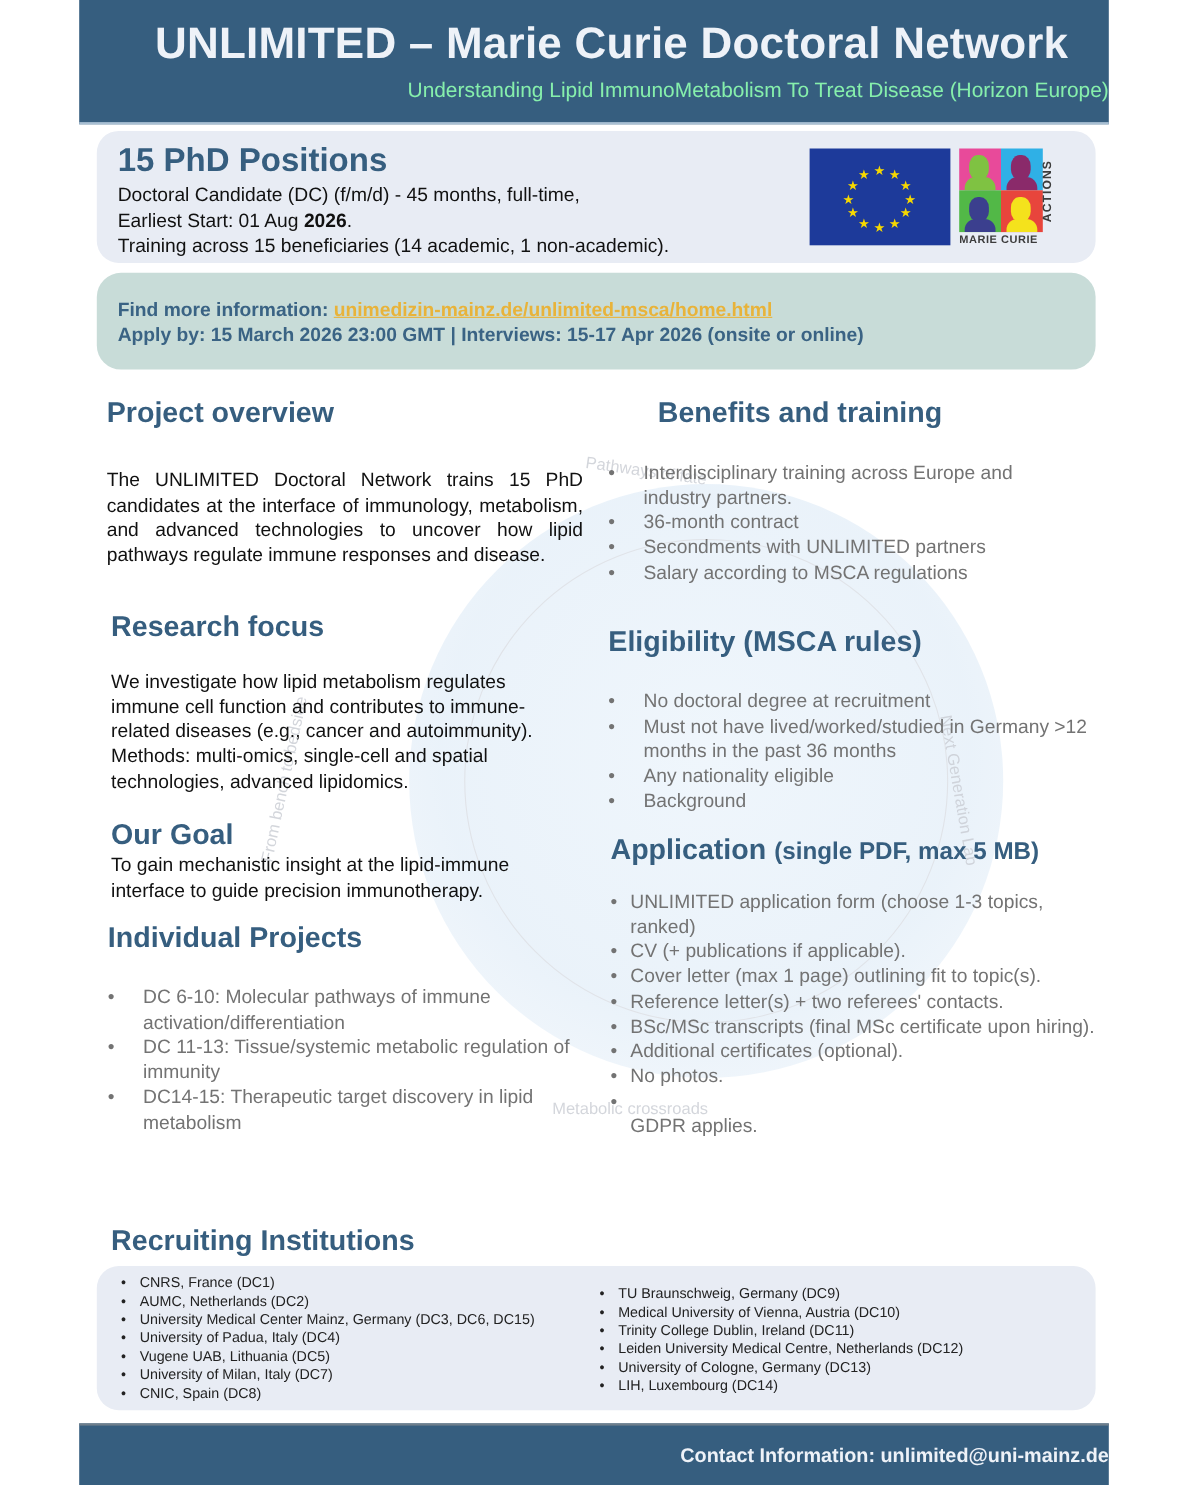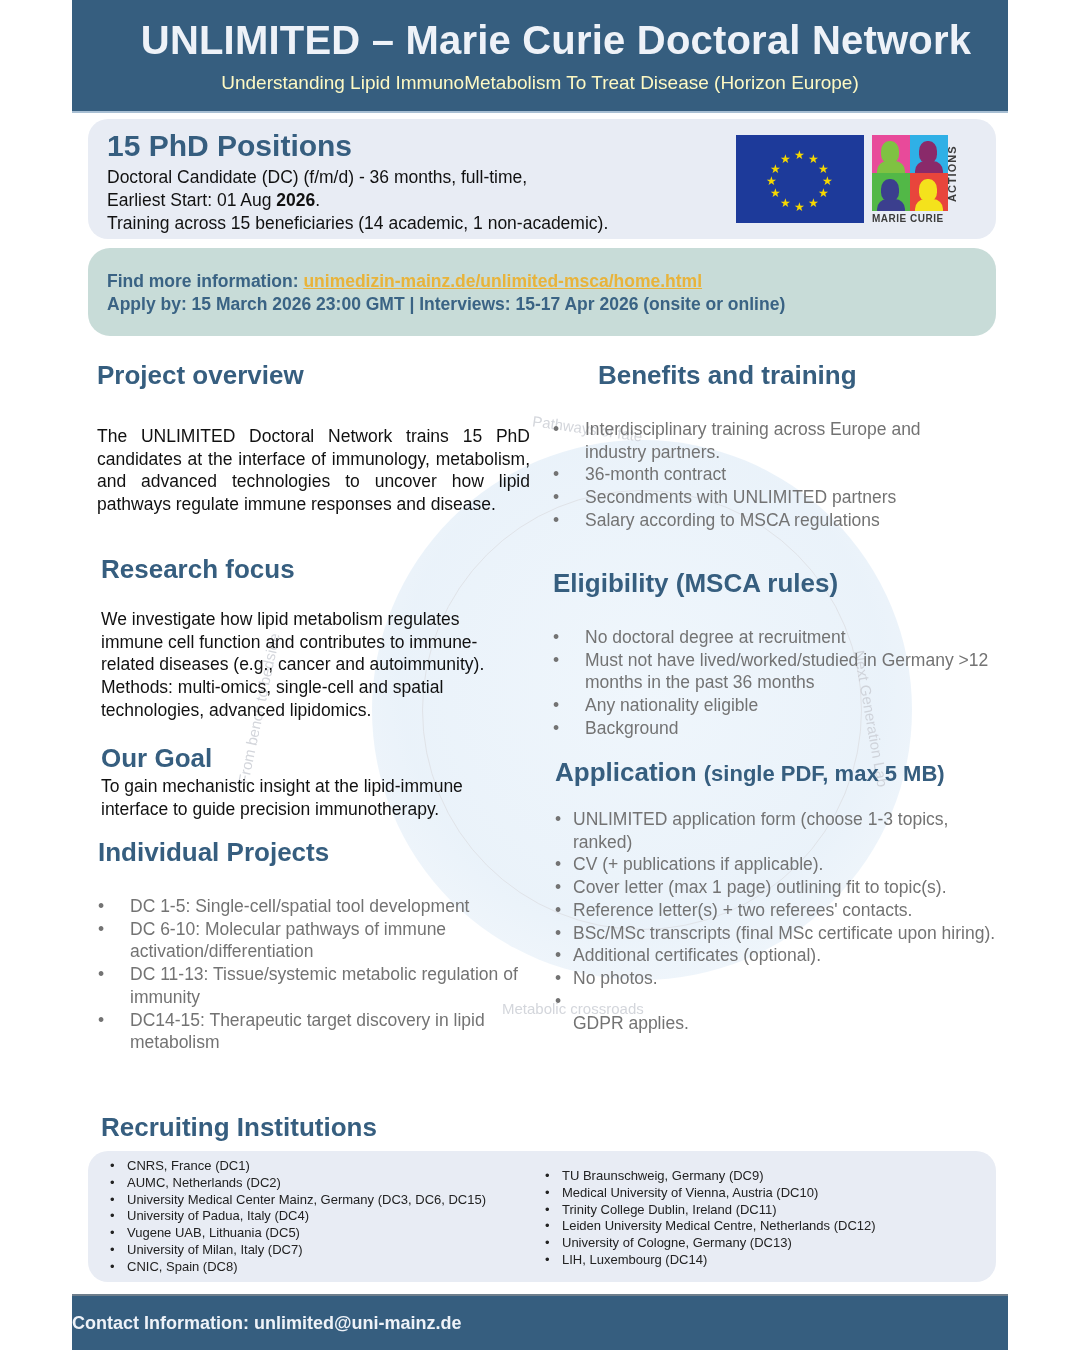--- a/index.html
+++ b/index.html
@@ -10,21 +10,21 @@
 
   
   .watermark { position: absolute; left: 260px; top: 400px; width: 600px; height: 620px; pointer-events: none; }
   .watermark .globe { position: absolute; left: 40px; top: 40px; width: 540px; height: 540px; border-radius: 50%; background: radial-gradient(circle at 50% 45%, #eaf3fb 0%, #e3eef8 60%, #f4f8fc 100%); opacity: 0.75; }
   .watermark .wm-text { position: absolute; color: #c9ccd3; font-size: 15px; opacity: 0.8; white-space: nowrap; }
   .wm-ring { position: absolute; border: 1px solid #e0e3e8; border-radius: 50%; }
 
   
   .header { position: absolute; left: 0; top: 0; width: 936px; height: 113px; background: #365e7f; border-bottom: 2px solid #a8bfd3; text-align: center; }
   .header h1 { position: absolute; left: 0; right: 0; top: 18px; font-size: 40px; font-weight: bold; color: #eef2f8; letter-spacing: 0.2px; padding-left: 32px; }
-  .header .subtitle { position: absolute; left: 0; right: 0; top: 72px; font-size: 19px; color: #fef9c3; }
+  .header .subtitle { position: absolute; left: 0; right: 0; top: 72px; font-size: 19px; color: #86efac; text-align: right; }
 
   
   .positions { position: absolute; left: 16px; top: 119px; width: 908px; height: 120px; background: #e8ecf4; border-radius: 20px; }
   .positions h2 { position: absolute; left: 19px; top: 10px; font-size: 30px; color: #365e7f; font-weight: bold; }
   .positions .line { position: absolute; left: 19px; font-size: 17.5px; color: #111; }
   .logos { position: absolute; left: 648px; top: 16px; display: flex; gap: 8px; }
   .eu-flag { width: 128px; height: 88px; background: #1d3a9a; position: relative; }
   .eu-flag .star { position: absolute; color: #f6d800; font-size: 12px; line-height: 12px; }
   .mc-logo { position: relative; width: 96px; height: 90px; }
   .mc-grid { position: absolute; left: 0; top: 0; width: 76px; height: 76px; display: grid; grid-template-columns: 38px 38px; grid-template-rows: 38px 38px; }
@@ -51,21 +51,21 @@
   .blist.tight li::before { left: 2px; }
   .bold { font-weight: bold; }
 
   
   .inst-box { position: absolute; left: 16px; top: 1151px; width: 908px; height: 131px; background: #e8ecf4; border-radius: 20px; }
   .ilist { position: absolute; list-style: none; font-size: 13px; line-height: 16.8px; color: #222; }
   .ilist li { position: relative; padding-left: 21px; }
   .ilist li::before { content: "•"; position: absolute; left: 4px; }
 
   
-  .footer { position: absolute; left: 0; top: 1294px; width: 936px; height: 56px; background: #365e7f; border-top: 2px solid #6e7e8c; text-align: left; }
+  .footer { position: absolute; left: 0; top: 1294px; width: 936px; height: 56px; background: #365e7f; border-top: 2px solid #6e7e8c; text-align: right; }
   .footer span { position: absolute; left: 0; right: 0; top: 17px; font-size: 18px; font-weight: bold; color: #eef2f8; }
 </style>
 </head>
 <body>
 
 <div class="page">
 
   <div class="watermark">
     <div class="globe"></div>
     <div class="wm-ring" style="left:90px;top:90px;width:440px;height:440px;"></div>
@@ -75,21 +75,21 @@
     <div class="wm-text" style="left:170px;top:600px;">Metabolic crossroads</div>
   </div>
 
   <div class="header">
     <h1>UNLIMITED – Marie Curie Doctoral Network</h1>
     <div class="subtitle">Understanding Lipid ImmunoMetabolism To Treat Disease (Horizon Europe)</div>
   </div>
 
   <div class="positions">
     <h2>15 PhD Positions</h2>
-    <div class="line" style="top:48px;">Doctoral Candidate (DC) (f/m/d) - 36 months, full-time,</div>
+    <div class="line" style="top:48px;">Doctoral Candidate (DC) (f/m/d) - 45 months, full-time,</div>
     <div class="line" style="top:71px;"><span>Earliest Start: 01 Aug </span><b>2026</b><span>.</span></div>
     <div class="line" style="top:94px;">Training across 15 beneficiaries (14 academic, 1 non-academic).</div>
 
     <div class="logos">
       <div class="eu-flag">
         <span class="star" style="left:58px;top:14px">★</span>
         <span class="star" style="left:72px;top:18px">★</span>
         <span class="star" style="left:82px;top:28px">★</span>
         <span class="star" style="left:86px;top:40px">★</span>
         <span class="star" style="left:82px;top:52px">★</span>
@@ -174,21 +174,20 @@
     <li>Cover letter (max 1 page) outlining fit to topic(s).</li>
     <li>Reference letter(s) + two referees' contacts.</li>
     <li>BSc/MSc transcripts (final MSc certificate upon hiring).</li>
     <li>Additional certificates (optional).</li>
     <li>No photos.</li>
     <li><br><span>GDPR applies.</span></li>
   </ul>
 
   <div class="h-sec" style="left:26px;top:837px;">Individual Projects</div>
   <ul class="blist" style="left:26px;top:895px;width:440px;">
-    <li>DC 1-5: Single-cell/spatial tool development</li>
     <li>DC 6-10: Molecular pathways of immune activation/differentiation</li>
     <li>DC 11-13: Tissue/systemic metabolic regulation of immunity</li>
     <li>DC14-15: Therapeutic target discovery in lipid metabolism</li>
   </ul>
 
   <div class="h-sec" style="left:29px;top:1112px;">Recruiting Institutions</div>
   <div class="inst-box">
     <ul class="ilist" style="left:18px;top:7px;">
       <li>CNRS, France (DC1)</li>
       <li>AUMC, Netherlands (DC2)</li>

